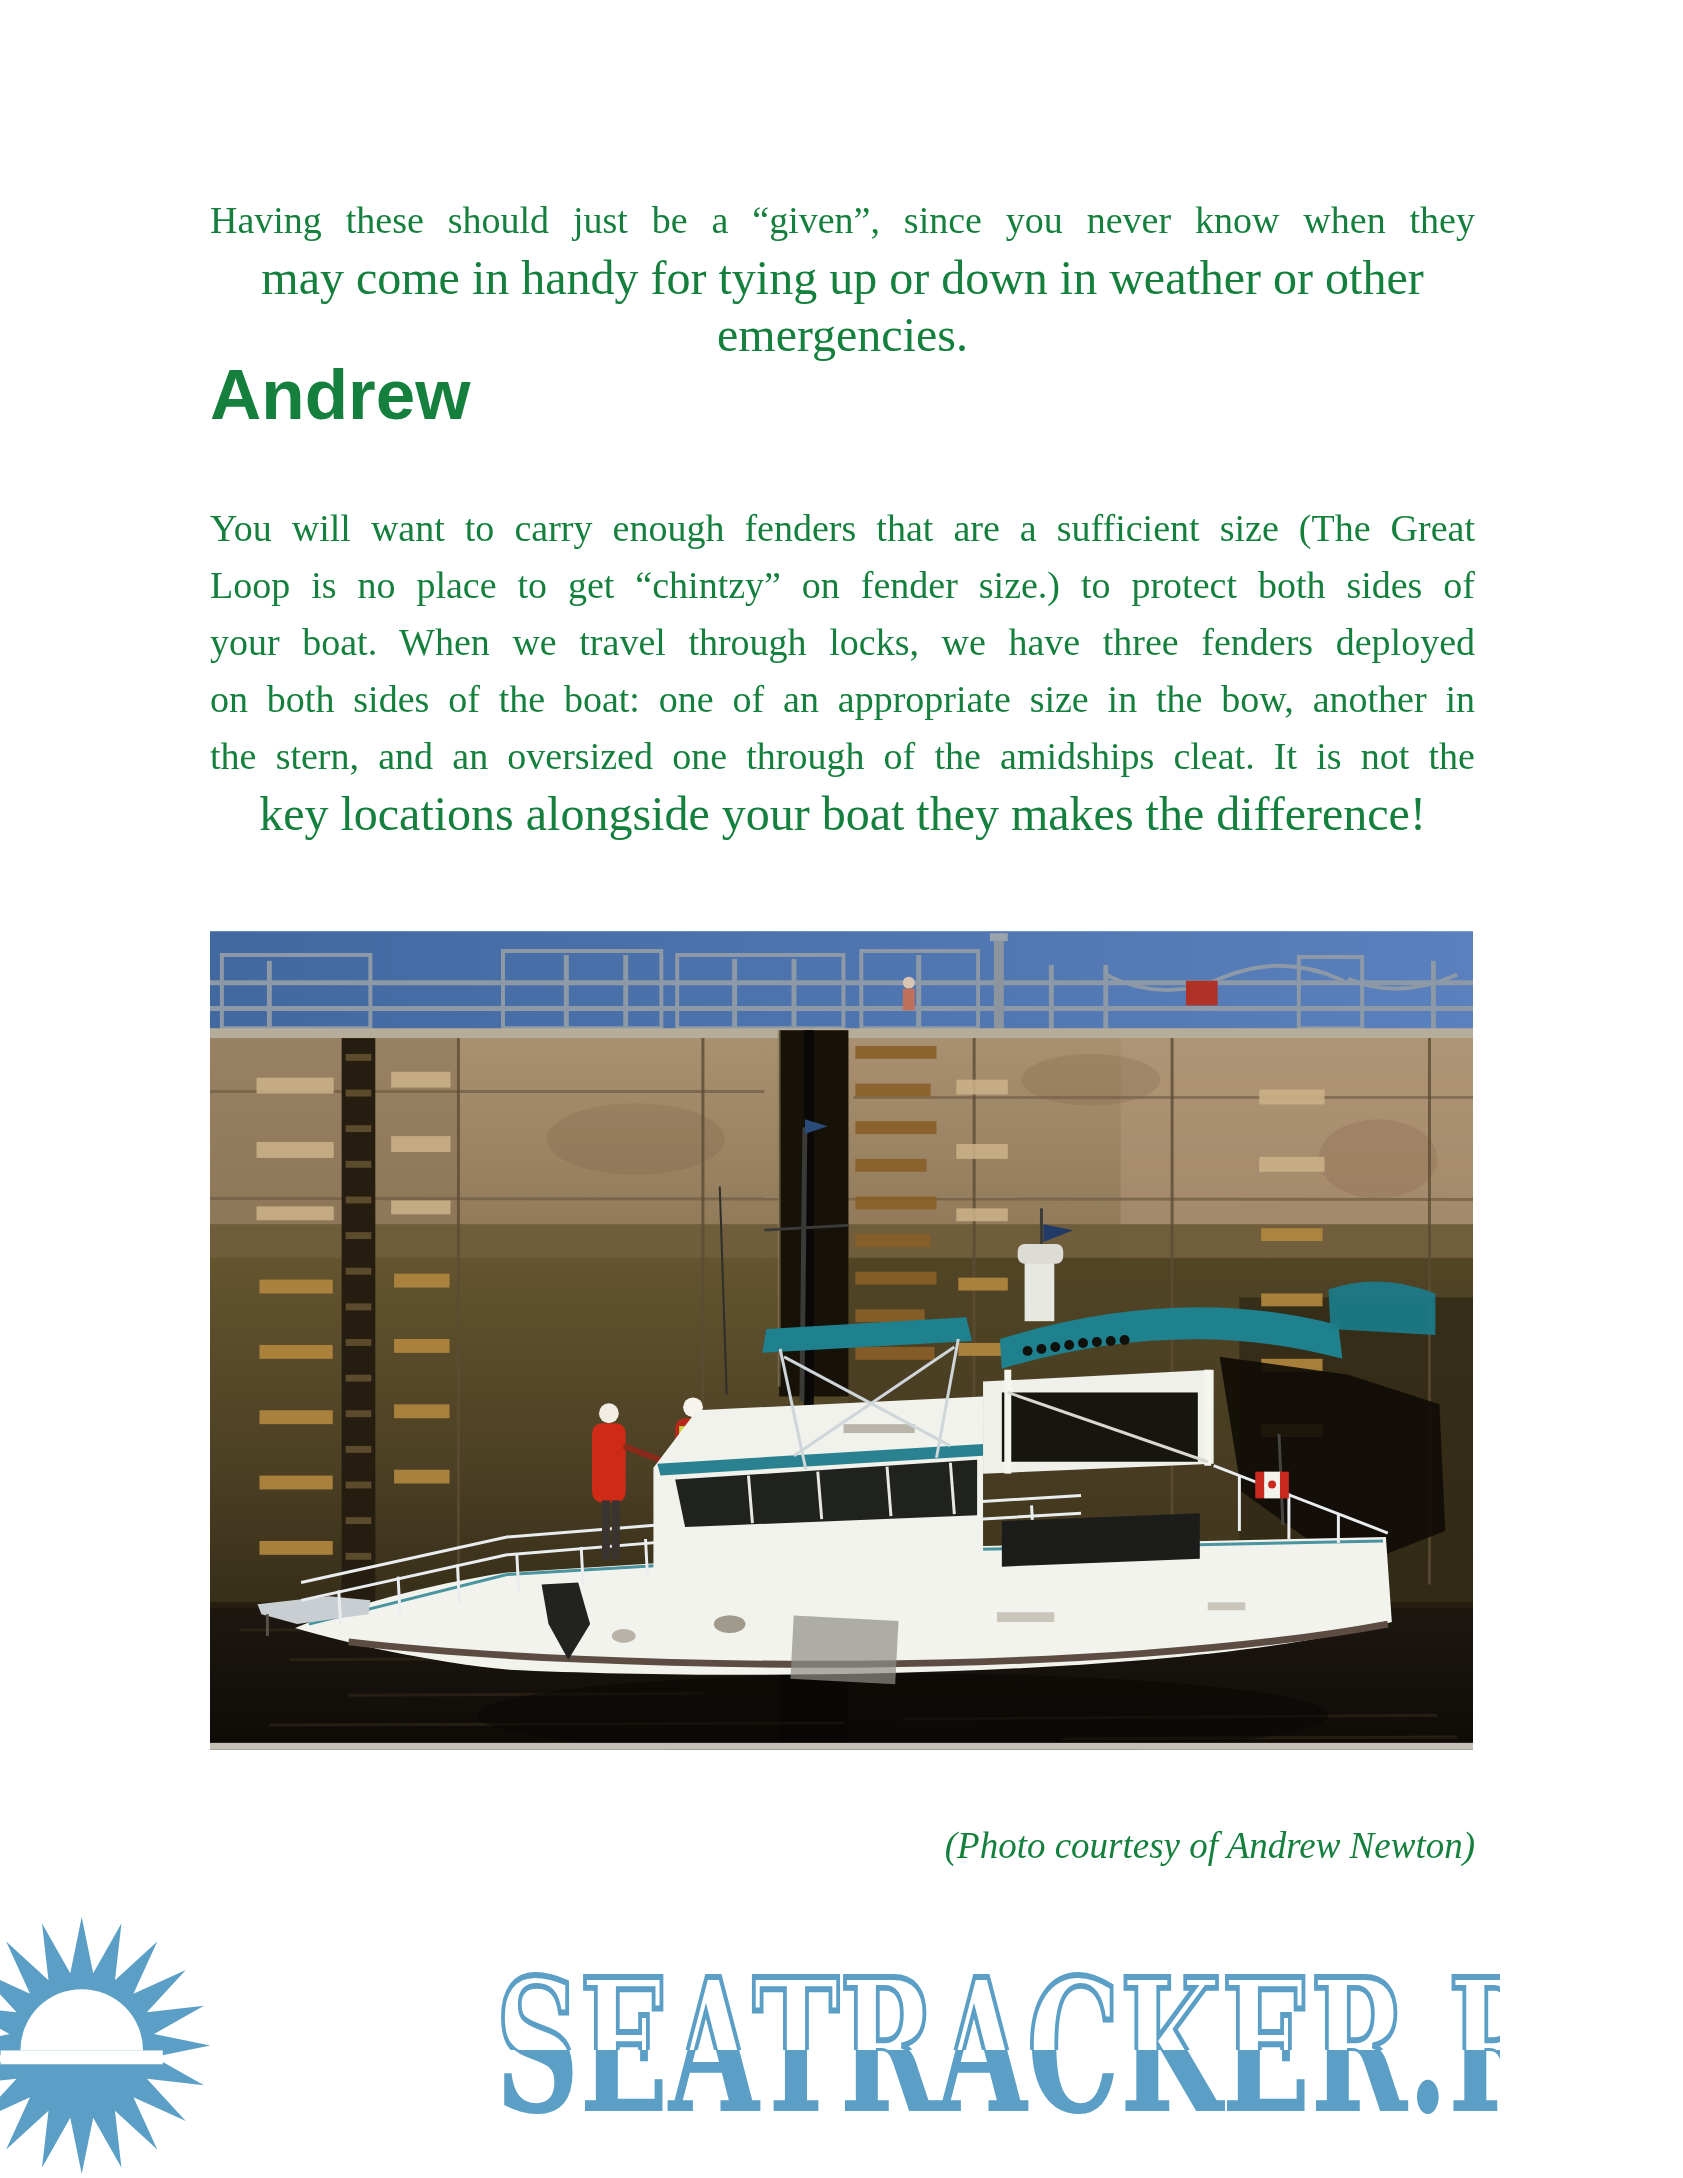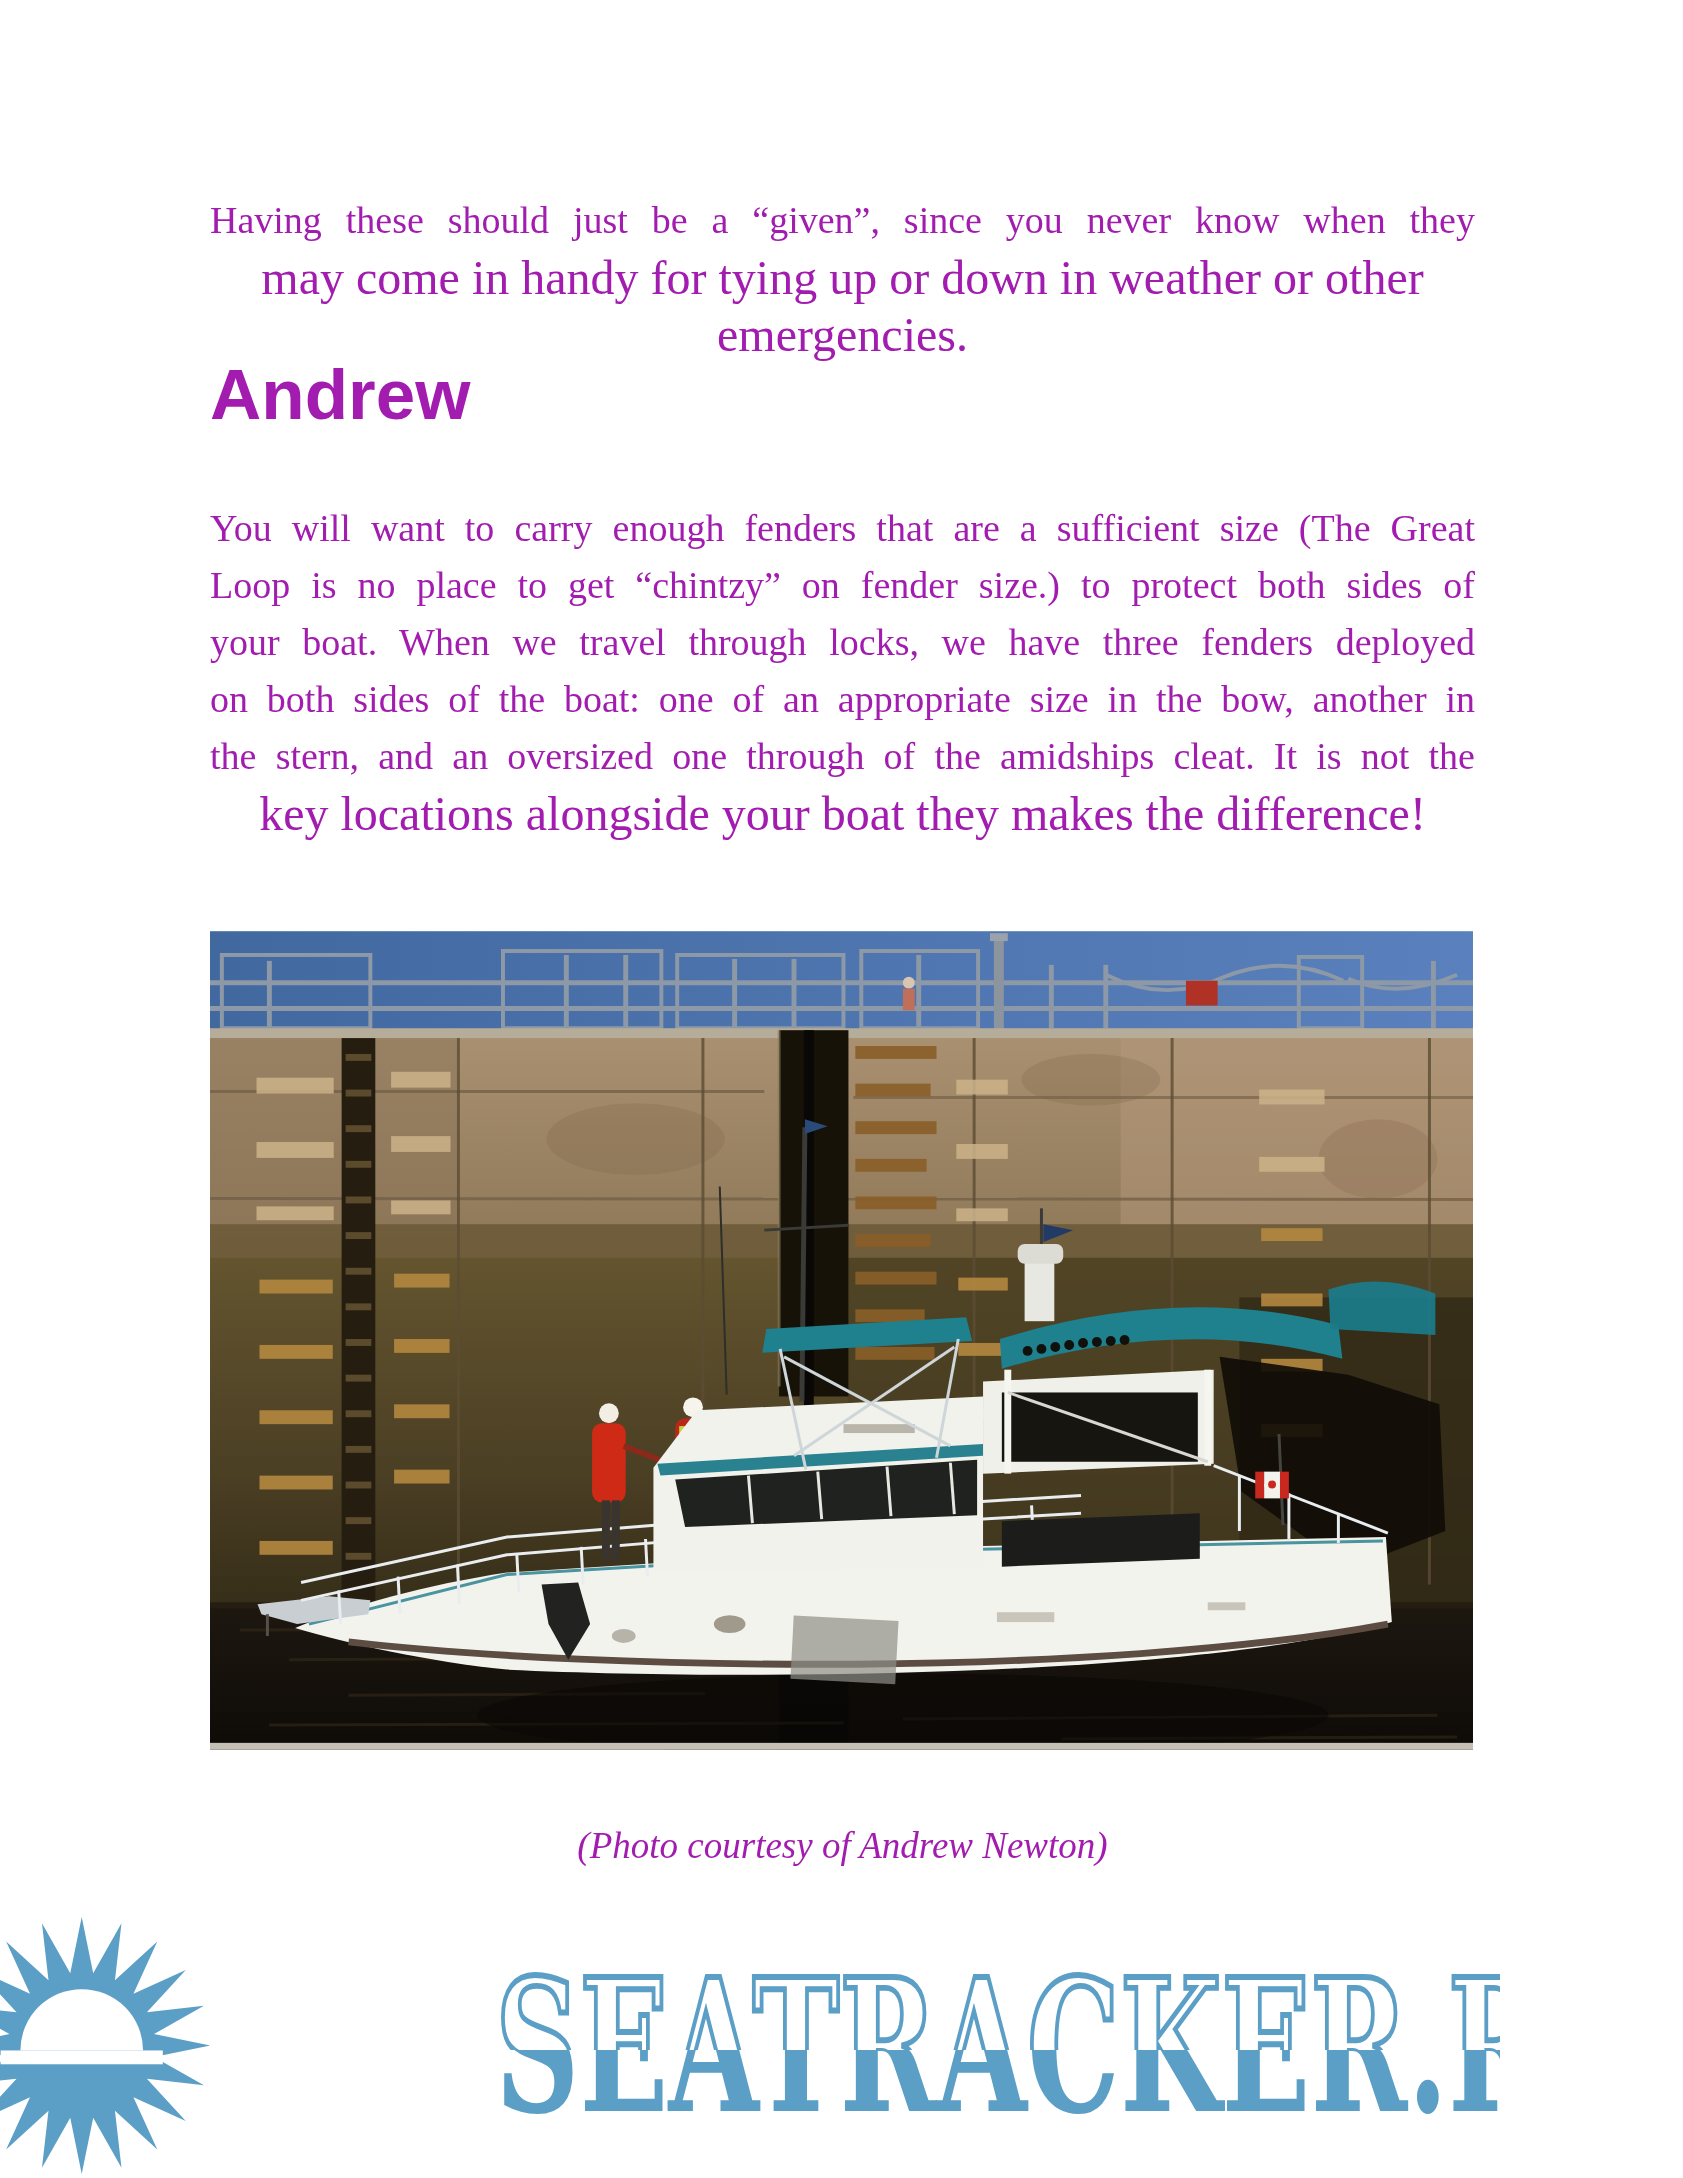--- a/index.html
+++ b/index.html
@@ -1,28 +1,28 @@
 <!DOCTYPE html>
 <html><head>
 <meta charset="utf-8">
 <style>
   html,body{margin:0;padding:0;background:#ffffff;}
   #page{
     position:relative;width:1500px;height:2178px;background:#ffffff;
-    overflow:hidden;font-family:"Liberation Serif",serif;color:#a21caf;
+    overflow:hidden;font-family:"Liberation Serif",serif;color:#15803d;
   }
   .textblock{position:absolute;left:210px;width:1265px;}
   .jline{font-size:38px;line-height:57px;text-align:justify;text-align-last:justify;white-space:normal;}
   .jlast{font-size:48px;line-height:57px;text-align:center;}
   #intro{top:192px;}
   #heading{position:absolute;left:210px;top:352px;font-family:"Liberation Sans",sans-serif;
     font-weight:700;font-size:71px;line-height:85px;letter-spacing:0px;}
   #bodypara{top:500px;}
   #photo-wrap{position:absolute;left:210px;top:931px;width:1263px;height:819px;}
-  #caption{position:absolute;left:210px;top:1822px;width:1265px;text-align:center;
+  #caption{position:absolute;left:210px;top:1822px;width:1265px;text-align:right;
     font-style:italic;font-size:37px;line-height:48px;}
   #watermark{position:absolute;left:0;top:1906px;width:1683px;height:272px;}
   #sun-svg{position:absolute;left:-32px;top:6px;}
   #wm-text-svg{position:absolute;left:477px;top:57px;}
 </style>
 </head>
 <body>
 
 <div id="page">
 

